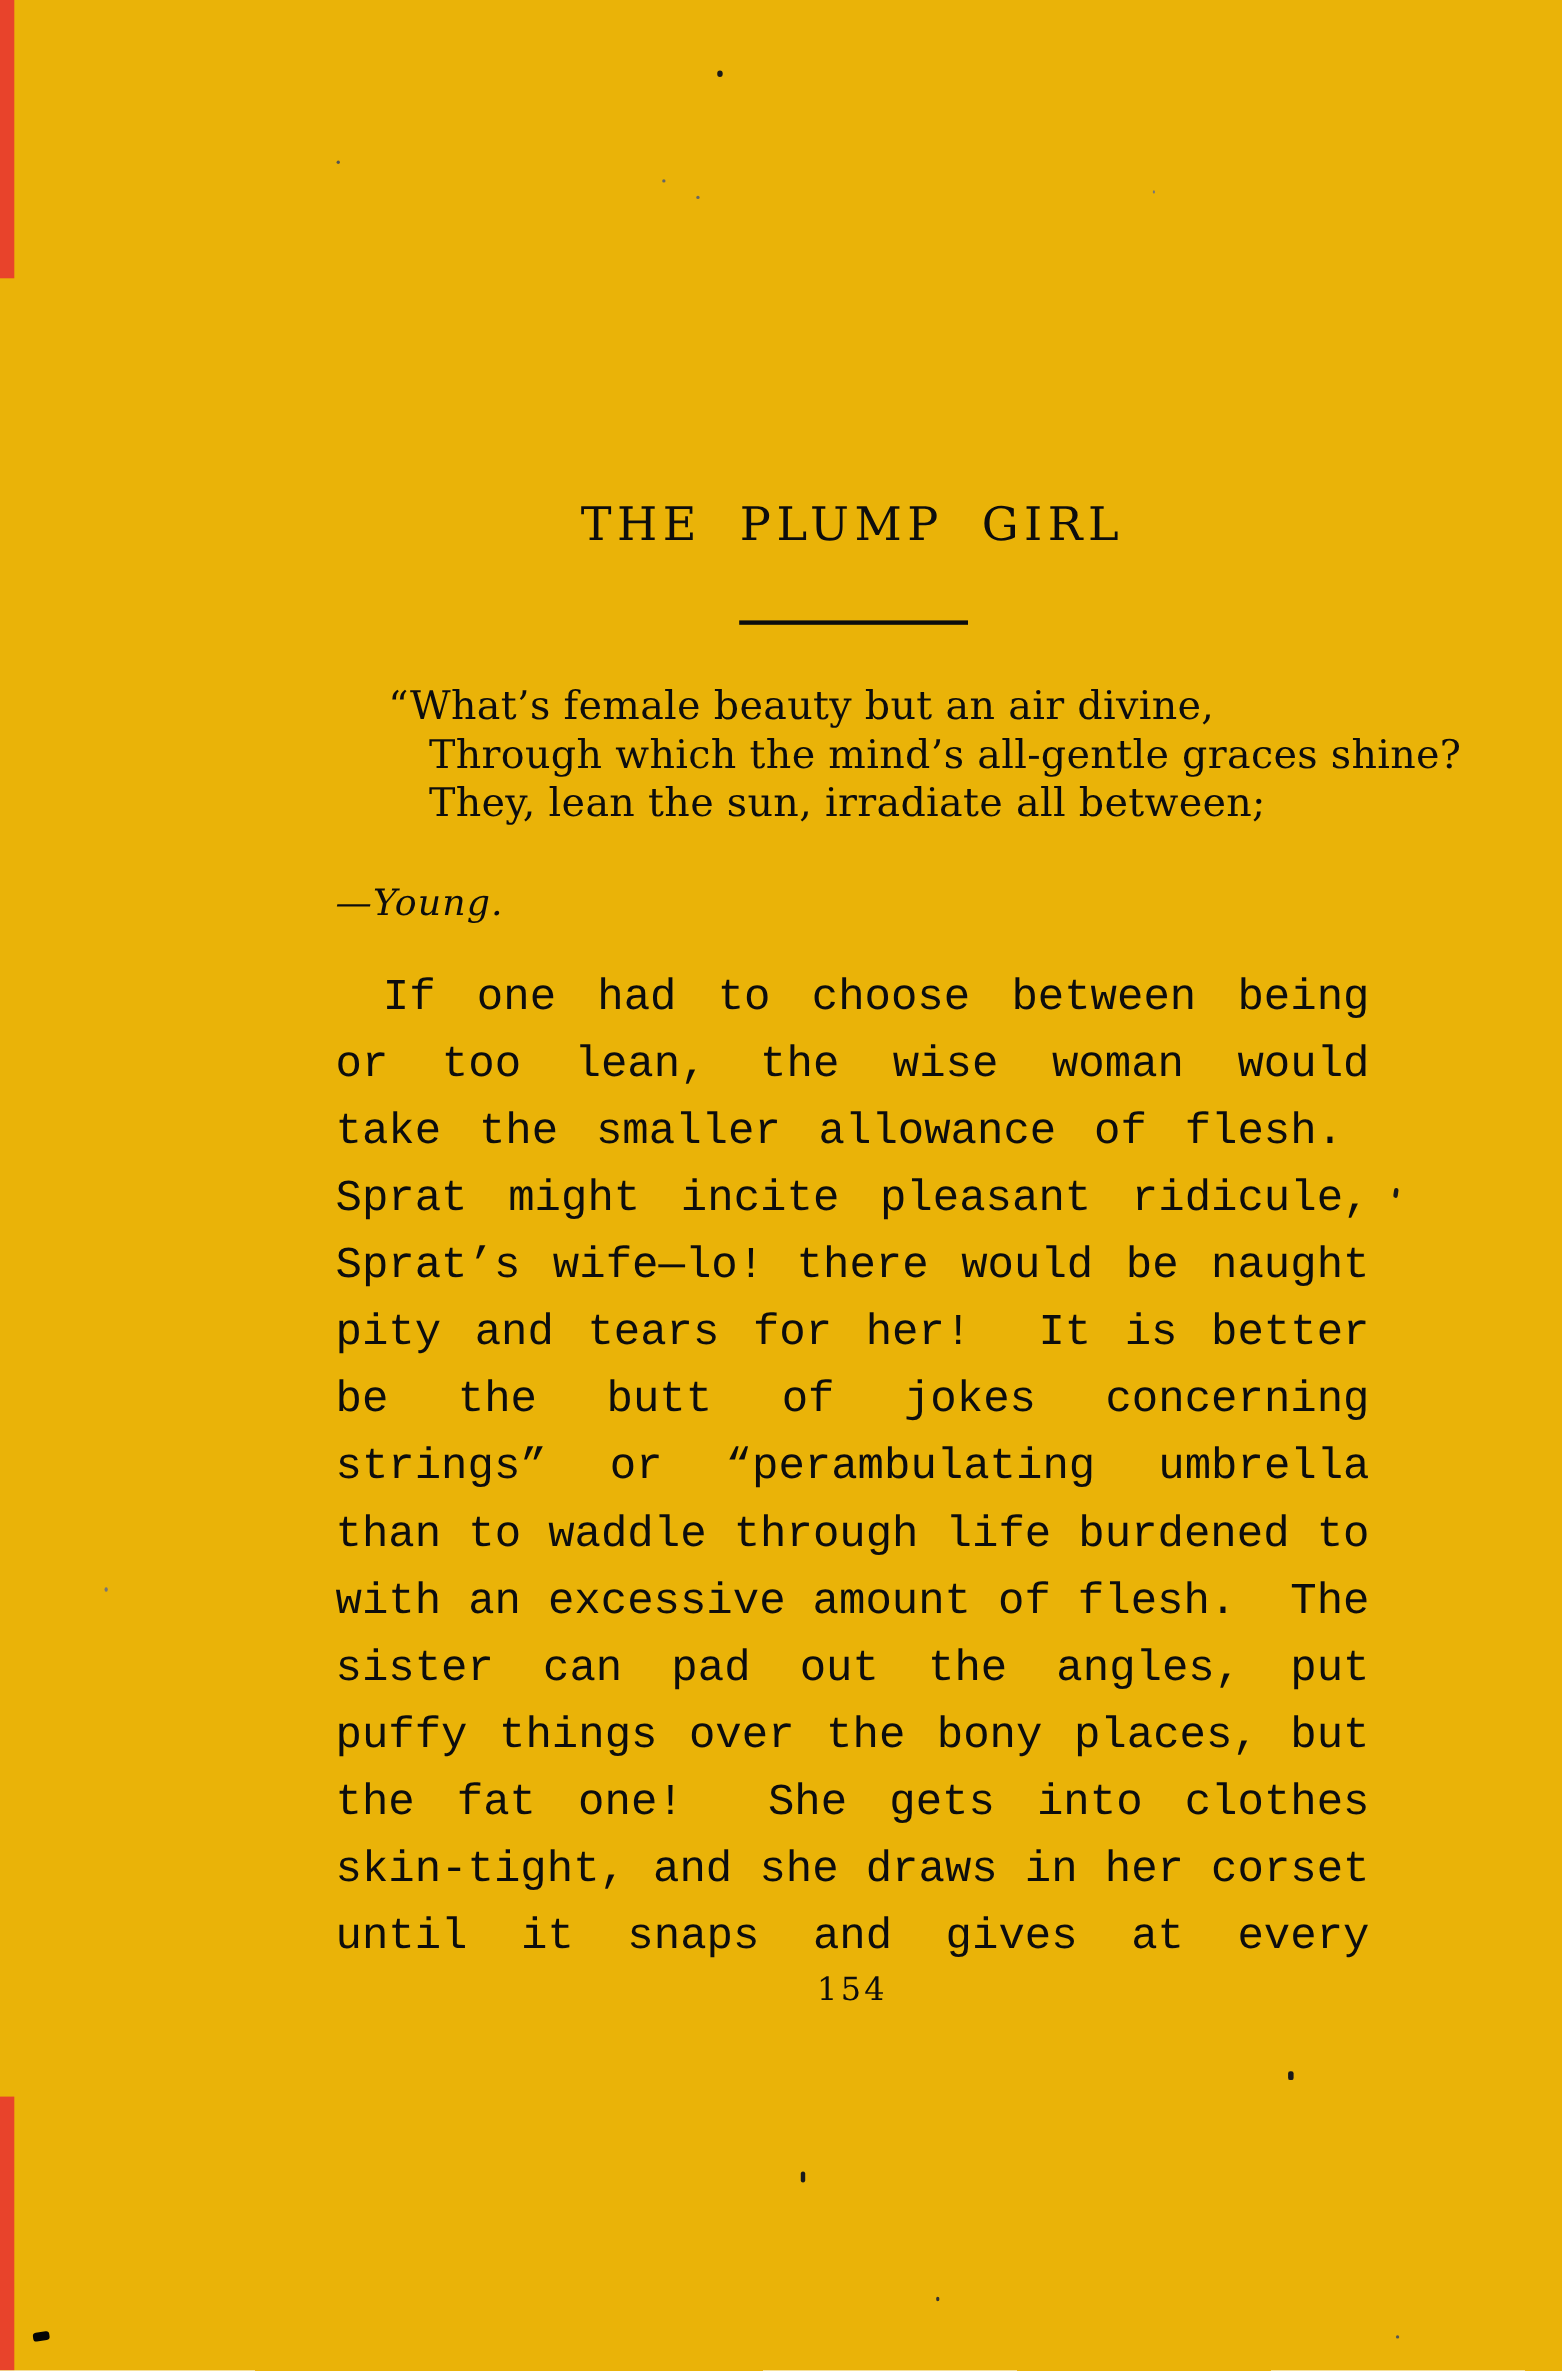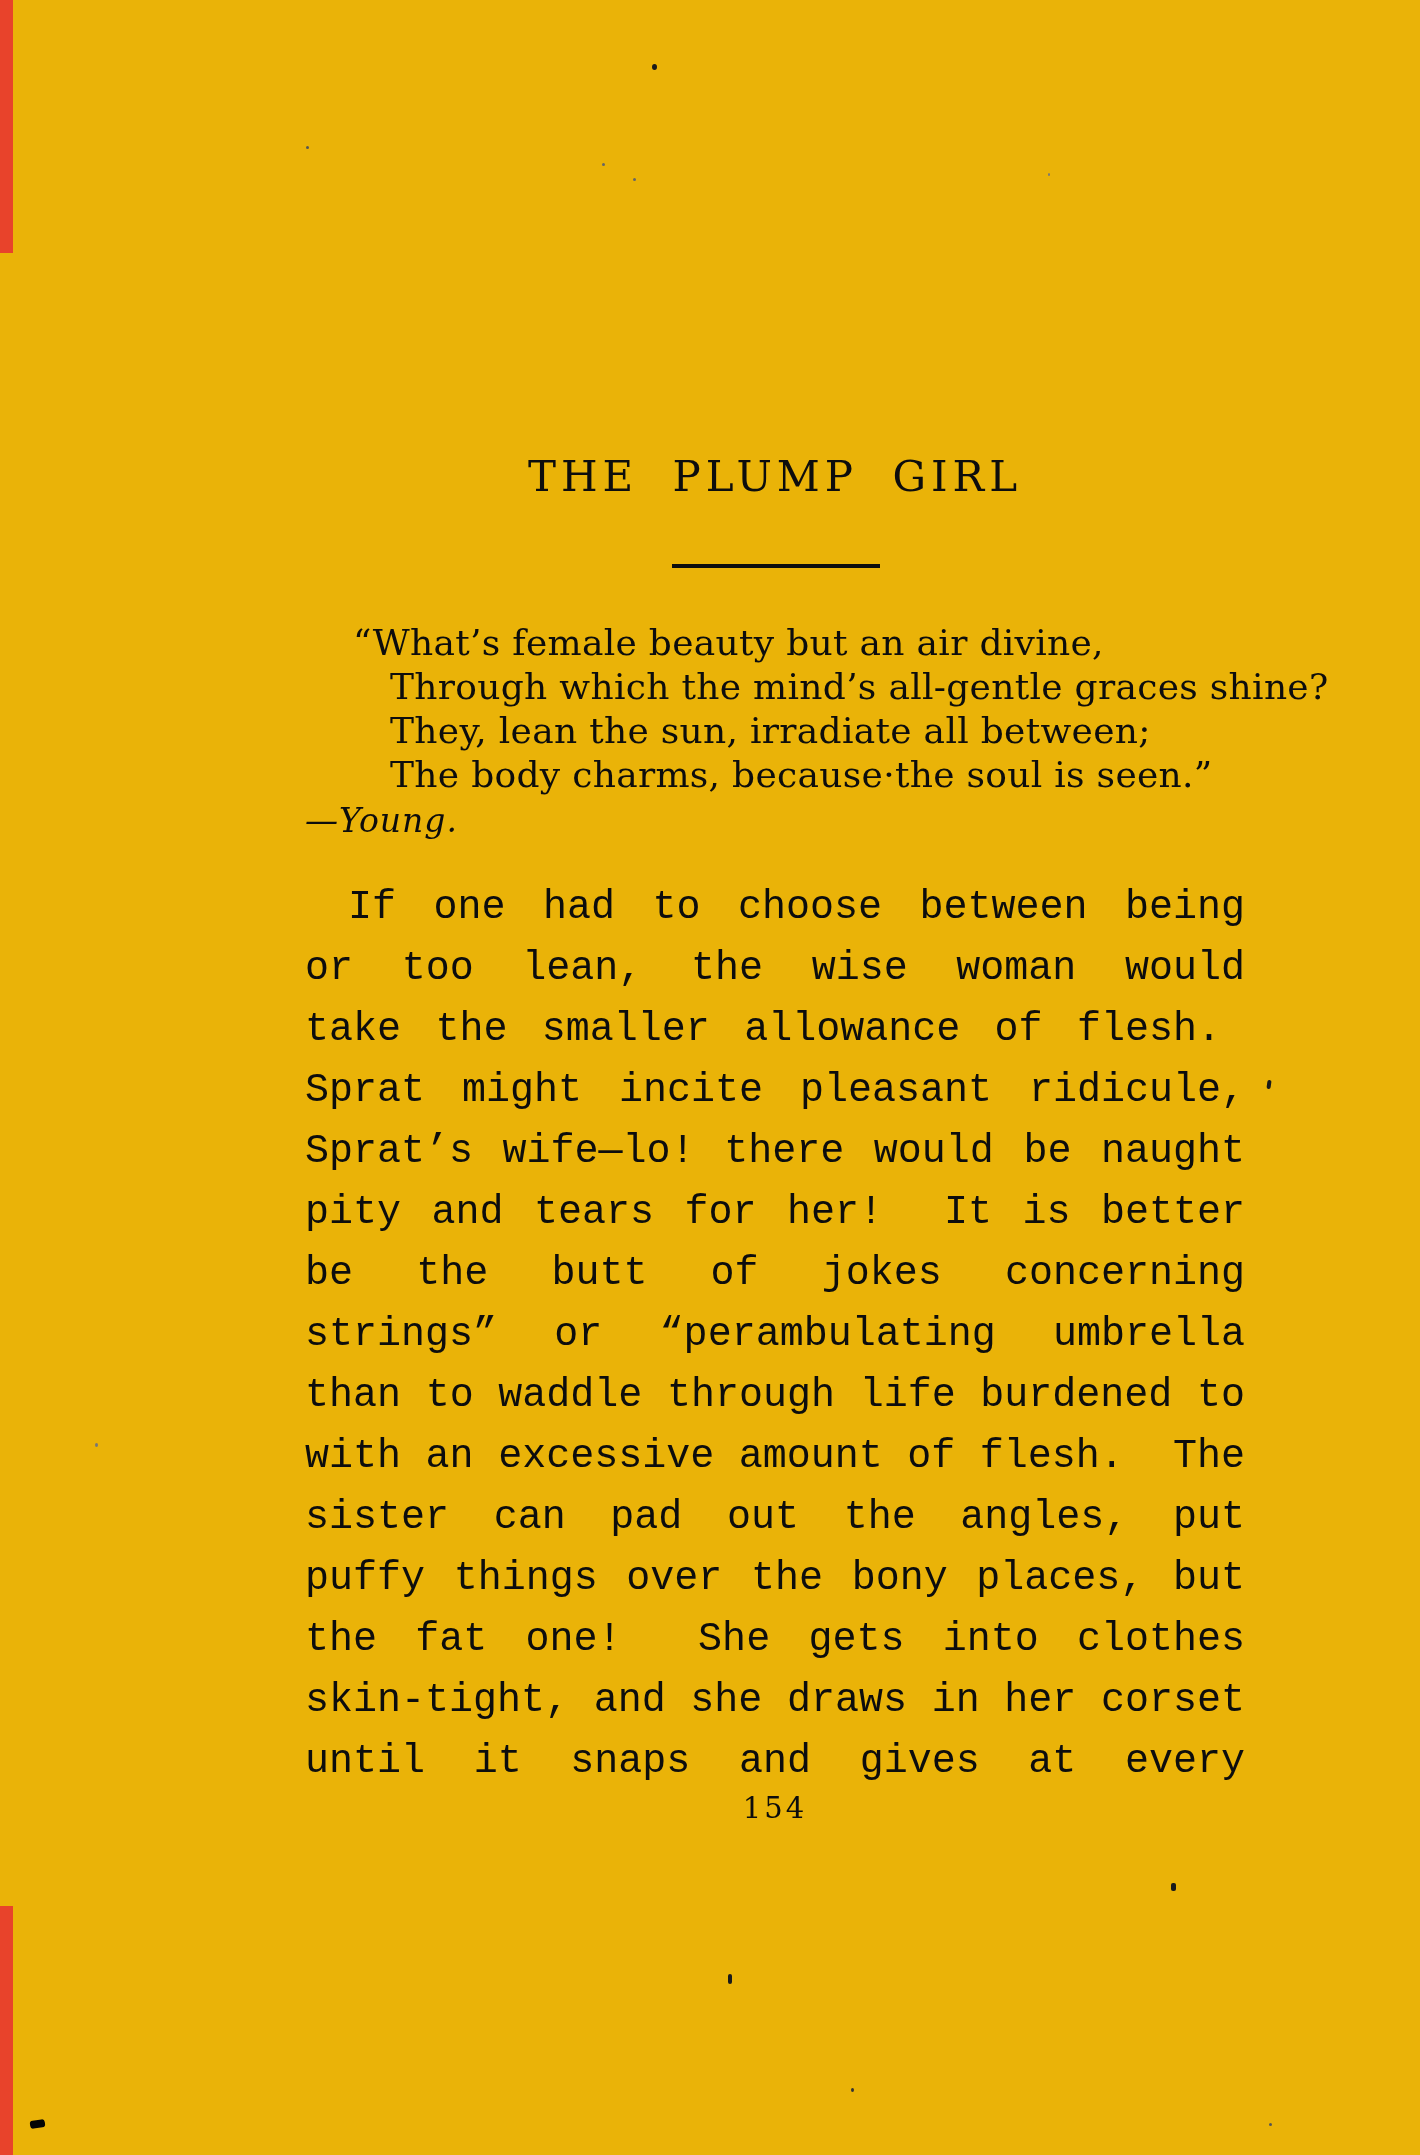--- a/index.html
+++ b/index.html
@@ -142,21 +142,20 @@
   <div class="edge bottom"></div>
 
   <div class="title-wrap">THE PLUMP GIRL</div>
 
   <div class="rule"></div>
 
   <div class="quote">
     <div class="qline first">“What’s female beauty but an air divine,</div>
     <div class="qline">Through which the mind’s all-gentle graces shine?</div>
     <div class="qline">They, lean the sun, irradiate all between;</div>
-    <div class="qline">The body charms, because·the soul is seen.”</div>
   </div>
 
   <div class="attribution">—Young.</div>
 
   <div class="bodytext">
     <div class="bl first">If one had to choose between being too fat</div>
     <div class="bl">or too lean, the wise woman would certainly</div>
     <div class="bl">take the smaller allowance of flesh.&nbsp; Jack</div>
     <div class="bl">Sprat might incite pleasant ridicule, but Jack</div>
     <div class="bl">Sprat’s wife—lo! there would be naught but</div>

